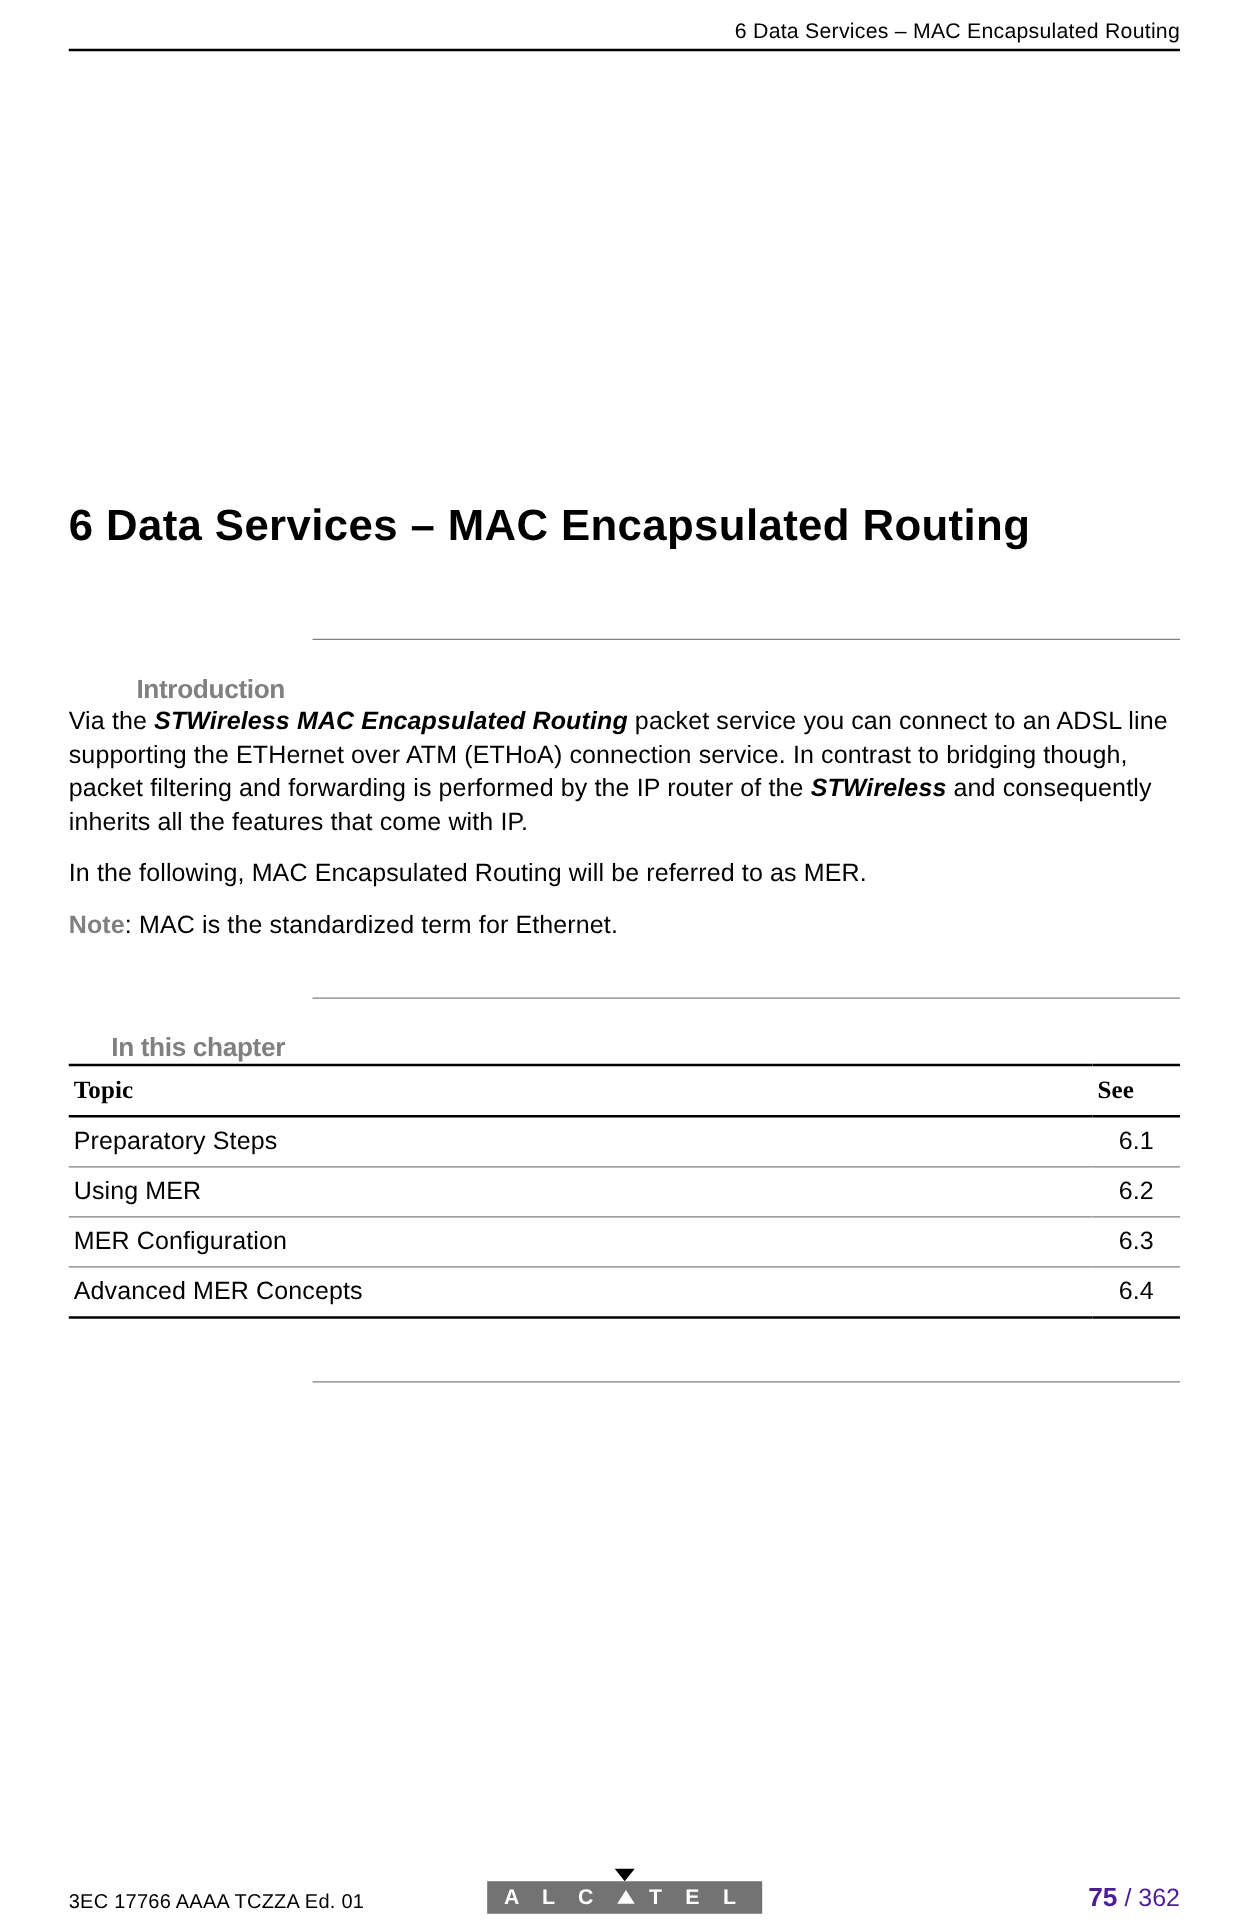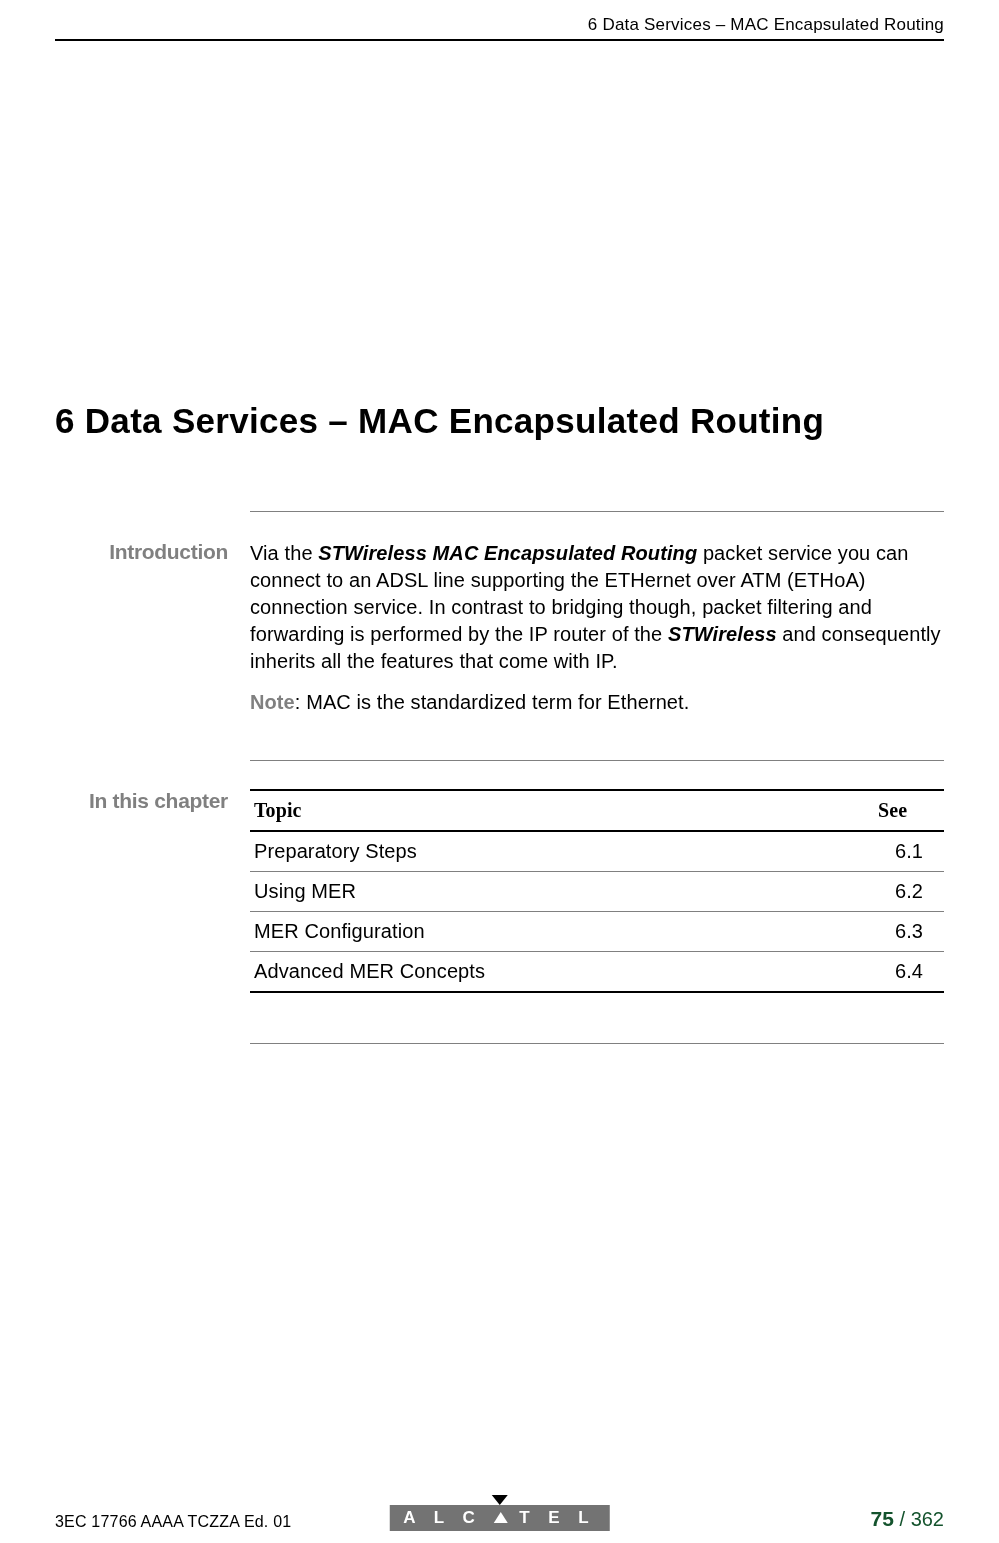--- a/index.html
+++ b/index.html
@@ -36,20 +36,21 @@
     .chapter-title {
       font-size: 35px;
       font-weight: bold;
       color: #000;
       margin-bottom: 70px;
       letter-spacing: 0.3px;
     }
     .section {
       display: flex;
       margin-bottom: 20px;
+      flex-direction: column;
     }
     .section-label {
       width: 195px;
       text-align: right;
       padding-right: 22px;
       font-size: 21px;
       font-weight: bold;
       color: #808080;
       font-family: 'Arial Narrow', Arial, sans-serif;
       letter-spacing: -0.3px;
@@ -160,21 +161,21 @@
       width: 0;
       height: 0;
       border-left: 7px solid transparent;
       border-right: 7px solid transparent;
       border-bottom: 11px solid #fff;
       vertical-align: baseline;
       position: relative;
       top: 0px;
     }
     .footer-right {
-      color: #14532d;
+      color: #4c1d95;
     }
     .page-current {
       font-weight: bold;
       font-size: 21px;
     }
     .page-total {
       font-size: 20px;
     }
     .content-rule-bottom {
       border: none;
@@ -194,20 +195,21 @@
   <h1 class="chapter-title">6   Data Services – MAC Encapsulated Routing</h1>
 
   <hr class="content-rule">
 
   <div class="section">
     <div class="section-label">Introduction</div>
     <div class="section-content">
       <p>
         <span>Via the </span><span class="bold">STWireless</span><span> </span><span class="italic">MAC Encapsulated Routing</span><span> packet service you can connect to an ADSL line supporting the ETHernet over ATM (ETHoA) connection service. In contrast to bridging though, packet filtering and forwarding is performed by the IP router of the </span><span class="bold">STWireless</span><span> and consequently inherits all the features that come with IP.</span>
       </p>
+      <p>In the following, MAC Encapsulated Routing will be referred to as MER.</p>
       <p>
         <span class="note-label">Note</span><span>: MAC is the standardized term for Ethernet.</span>
       </p>
     </div>
   </div>
 
   <hr class="content-rule" style="margin-top:30px;">
 
   <div class="section">
     <div class="section-label">In this chapter</div>

